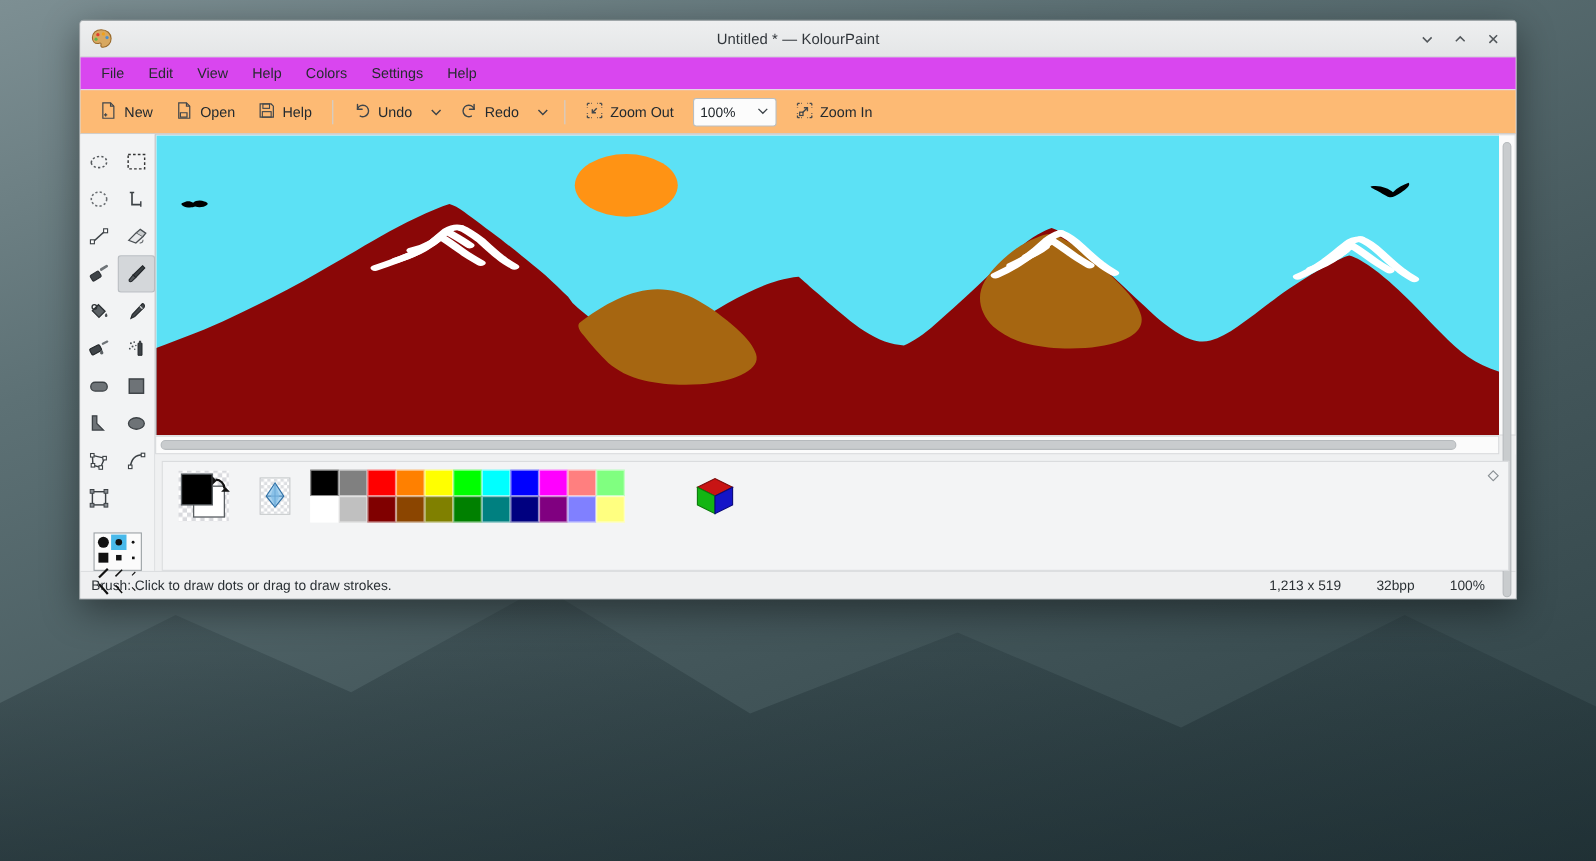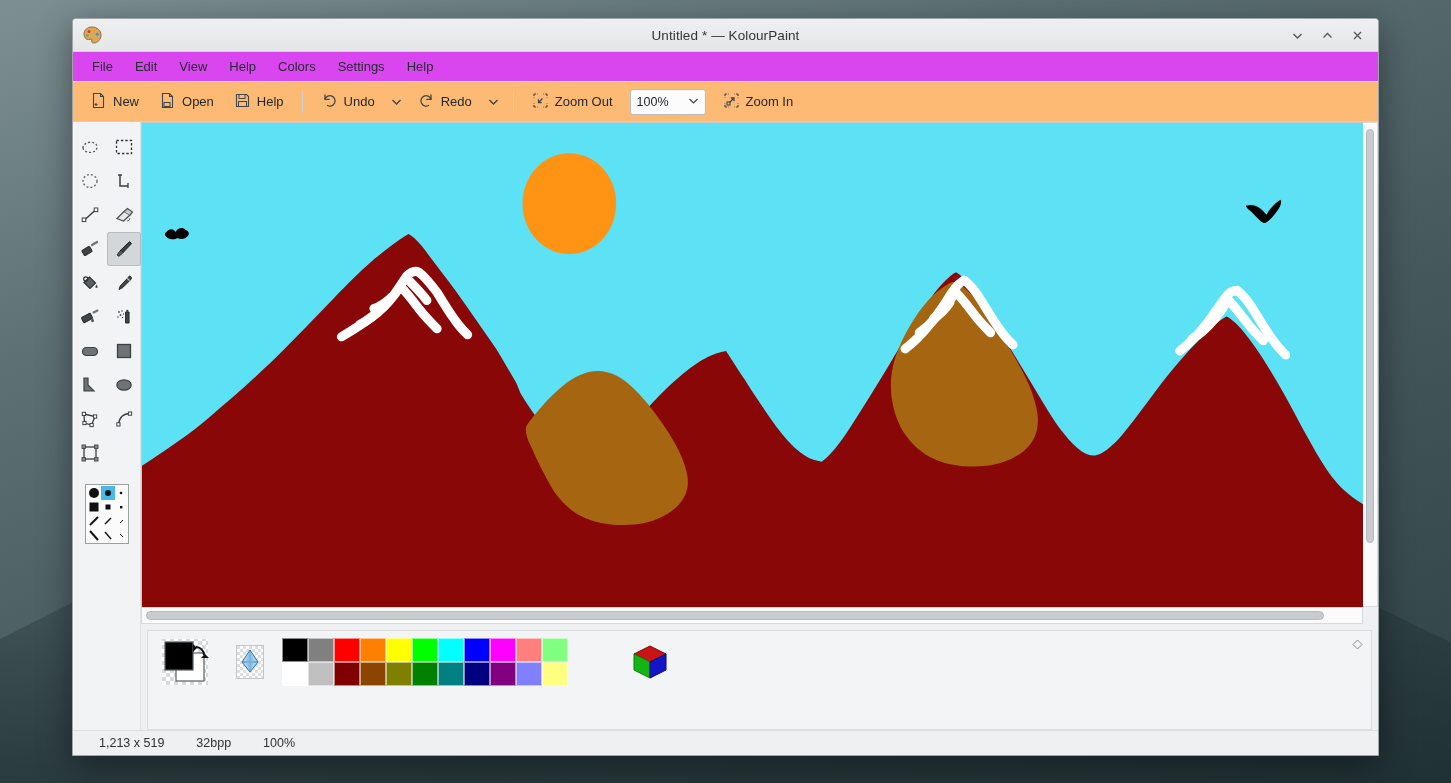--- a/index.html
+++ b/index.html
@@ -18,21 +18,21 @@
     position: absolute; left: 0; bottom: 0; width: 100%; height: 320px;
     background: linear-gradient(to top, rgba(20,35,40,.55), rgba(20,35,40,0));
     clip-path: polygon(0% 100%, 0% 55%, 11% 30%, 22% 52%, 34% 22%, 47% 58%, 60% 35%, 74% 62%, 88% 30%, 100% 56%, 100% 100%);
     pointer-events: none;
   }
 
   
   .window {
     position: absolute;
     left: 72px; top: 18px;
-    width: 1307px; height: 738px;
+    width: 1307px; height: 527px;
     background: #eff0f1;
     border: 1px solid #9fa6a9;
     border-radius: 4px 4px 0 0;
     box-shadow: 0 10px 34px rgba(0,0,0,.42);
     display: flex; flex-direction: column;
     overflow: hidden;
   }
 
   
   .titlebar {
@@ -750,17 +750,18 @@
               <path d="M4 12 L20 20 L20 36 L4 28 Z" fill="#13b513" stroke="#0a7a0a" stroke-width="1"></path>
               <path d="M36 12 L20 20 L20 36 L36 28 Z" fill="#1414c8" stroke="#0a0a7a" stroke-width="1"></path>
             </svg>
           </div>
         </div>
       </div>
     </div>
   </div>
 
   <div class="statusbar">
+    <div class="sb-msg">Brush: Click to draw dots or drag to draw strokes.</div>
     <div class="sb-cell">1,213 x 519</div>
     <div class="sb-cell">32bpp</div>
     <div class="sb-cell last">100%</div>
   </div>
 </div>
 
 </body></html>

